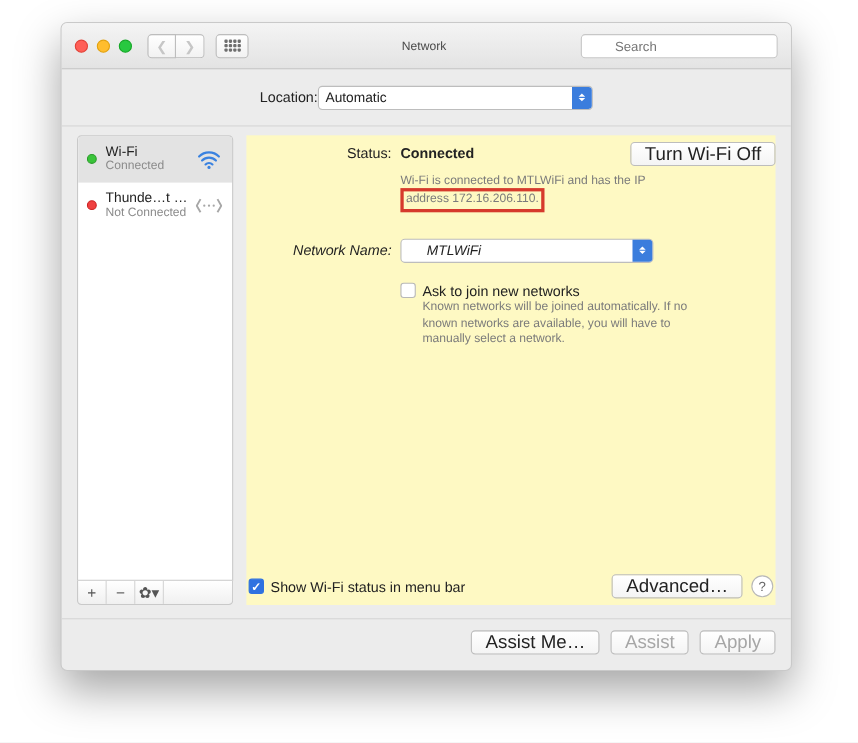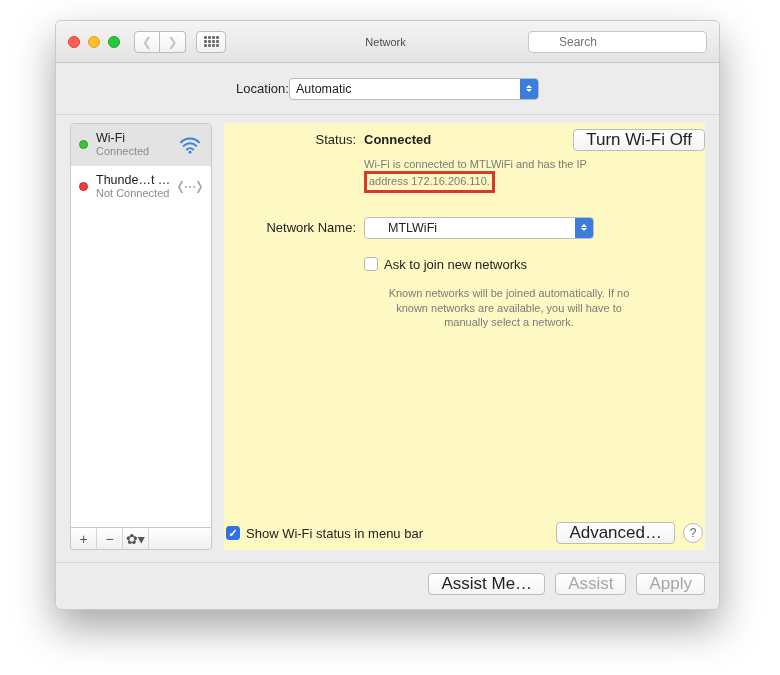--- a/index.html
+++ b/index.html
@@ -290,41 +290,41 @@
       <div class="drow">
         <div class="dlbl"></div>
         <div class="dval smalltext">
           <span>Wi-Fi is connected to MTLWiFi and has the IP</span><br>
           <span class="highlight">
             <span>address 172.16.206.110.</span>
           </span>
         </div>
       </div>
 
-      <div class="drow" style="margin-top:18px;">
+      <div class="drow" style="margin-top:18px;font-style:italic;">
         <div class="dlbl">Network Name:</div>
         <div class="dval">
           <div class="popup" style="width:230px;padding-left:23px;">
             <span>MTLWiFi</span>
             <span class="end">
               <span class="up"></span>
                 <span class="dn"></span>
             </span>
           </div>
         </div>
       </div>
 
       <div class="drow" style="margin-top:12px;">
         <div class="dlbl"></div>
         <div class="dval">
           <label style="display:flex;align-items:center;font-size:13px;">
             <span class="chk"></span>
             <span>Ask to join new networks</span>
           </label>
-          <div class="smalltext" style="margin:14px 10px 0 20px; max-width:250px;text-align:center;">Known networks will be joined automatically. If no known networks are available, you will have to manually select a network.</div>
+          <div class="smalltext" style="margin:0 10px 0 20px; max-width:250px;">Known networks will be joined automatically. If no known networks are available, you will have to manually select a network.</div>
         </div>
       </div>
 
       <div style="flex:1"></div>
 
       <div style="display:flex;align-items:center;padding:6px 2px 6px 2px;">
         <label style="display:flex;align-items:center;font-size:13px;">
           <span class="chk on"></span>
           <span>Show Wi-Fi status in menu bar</span>
         </label>

